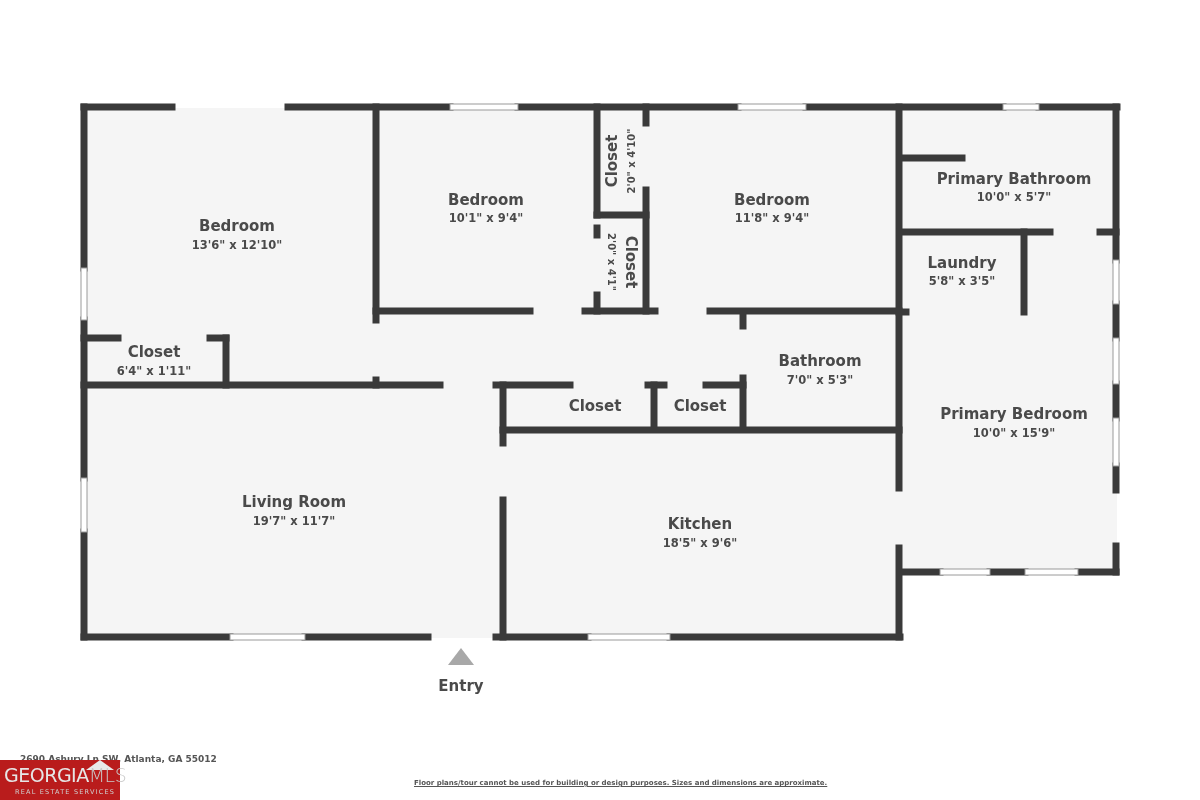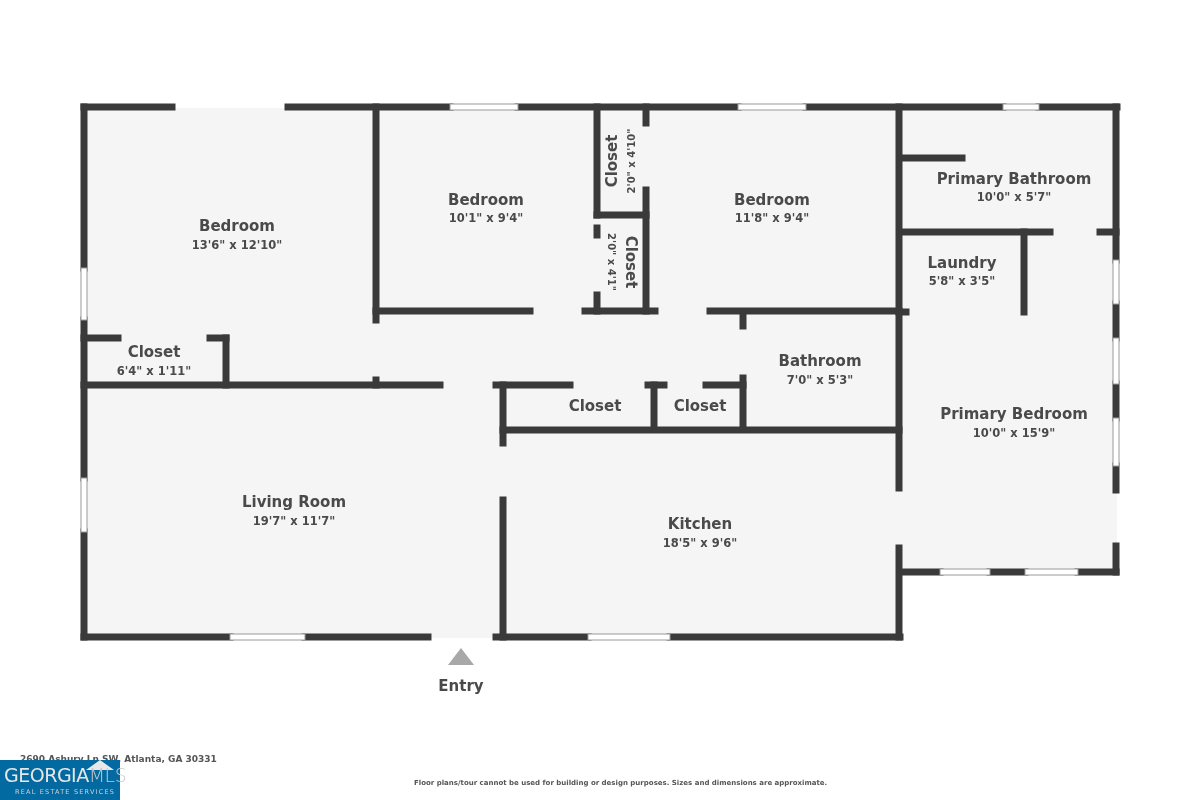--- a/index.html
+++ b/index.html
@@ -2,22 +2,22 @@
 <html><head>
 <meta charset="utf-8">
 <style>
   html, body { margin:0; padding:0; background:#ffffff; }
   body { width:1200px; height:800px; position:relative; overflow:hidden; font-family:"DejaVu Sans", sans-serif; }
   #plan { position:absolute; left:0; top:0; width:1200px; height:800px; }
   .room-name { font-family:"DejaVu Sans", sans-serif; font-weight:bold; font-size:15px; fill:#4a4a4a; }
   .room-dim { font-family:"DejaVu Sans", sans-serif; font-weight:bold; font-size:11.5px; fill:#4a4a4a; }
   .entry-label { font-family:"DejaVu Sans", sans-serif; font-weight:bold; font-size:15px; fill:#4a4a4a; }
   .address { position:absolute; left:20px; top:754px; font-size:9px; font-weight:bold; color:#555; font-family:"DejaVu Sans", sans-serif; }
-  .disclaimer { position:absolute; left:414px; top:779px; font-size:7px; font-weight:bold; color:#555; font-family:"DejaVu Sans", sans-serif; white-space:nowrap; }
-  .logo { position:absolute; left:0; top:760px; width:120px; height:40px; background:#0369a1; color:#e6e6e6; }
+  .disclaimer { position:absolute; left:414px; top:779px; font-size:7px; font-weight:bold; color:#555; font-family:"DejaVu Sans", sans-serif; white-space:nowrap;text-decoration:underline; }
+  .logo { position:absolute; left:0; top:760px; width:120px; height:40px; background:#b91c1c; color:#e6e6e6; }
   .logo .main { position:absolute; left:4px; top:4px; font-size:19px; letter-spacing:-0.5px; font-family:"DejaVu Sans", sans-serif; }
   .logo .main .mls { color:#c9c9c9; font-weight:200; }
   .logo .sub { position:absolute; left:15px; top:28px; font-size:6.5px; letter-spacing:1.2px; color:#d0d0d0; font-family:"DejaVu Sans", sans-serif;text-align:right; }
   .logo .roof { position:absolute; left:86px; top:0px; width:0; height:0; border-left:14px solid transparent; border-right:14px solid transparent; border-bottom:10px solid #e8e8e8; }
 </style>
 </head>
 <body>
 
 <svg id="plan" viewBox="0 0 1200 800" xmlns="http://www.w3.org/2000/svg">
 
@@ -156,20 +156,20 @@
     <text class="room-name" x="294" y="507" text-anchor="middle">Living Room</text>
     <text class="room-dim" x="294" y="525" text-anchor="middle">19'7" x 11'7"</text>
 
     <text class="room-name" x="700" y="529" text-anchor="middle">Kitchen</text>
     <text class="room-dim" x="700" y="547" text-anchor="middle">18'5" x 9'6"</text>
 
     <text class="entry-label" x="461" y="691" text-anchor="middle">Entry</text>
   </g>
 </svg>
 
-<div class="address">2690 Ashury Ln SW, Atlanta, GA 30331</div>
+<div class="address">2690 Ashury Ln SW, Atlanta, GA 55012</div>
 <div class="disclaimer">Floor plans/tour cannot be used for building or design purposes. Sizes and dimensions are approximate.</div>
 
 <div class="logo">
   <span class="roof"></span>
   <span class="main"><span>GEORGIA</span><span class="mls">MLS</span></span>
   <span class="sub">REAL ESTATE SERVICES</span>
 </div>
 
 </body></html>

